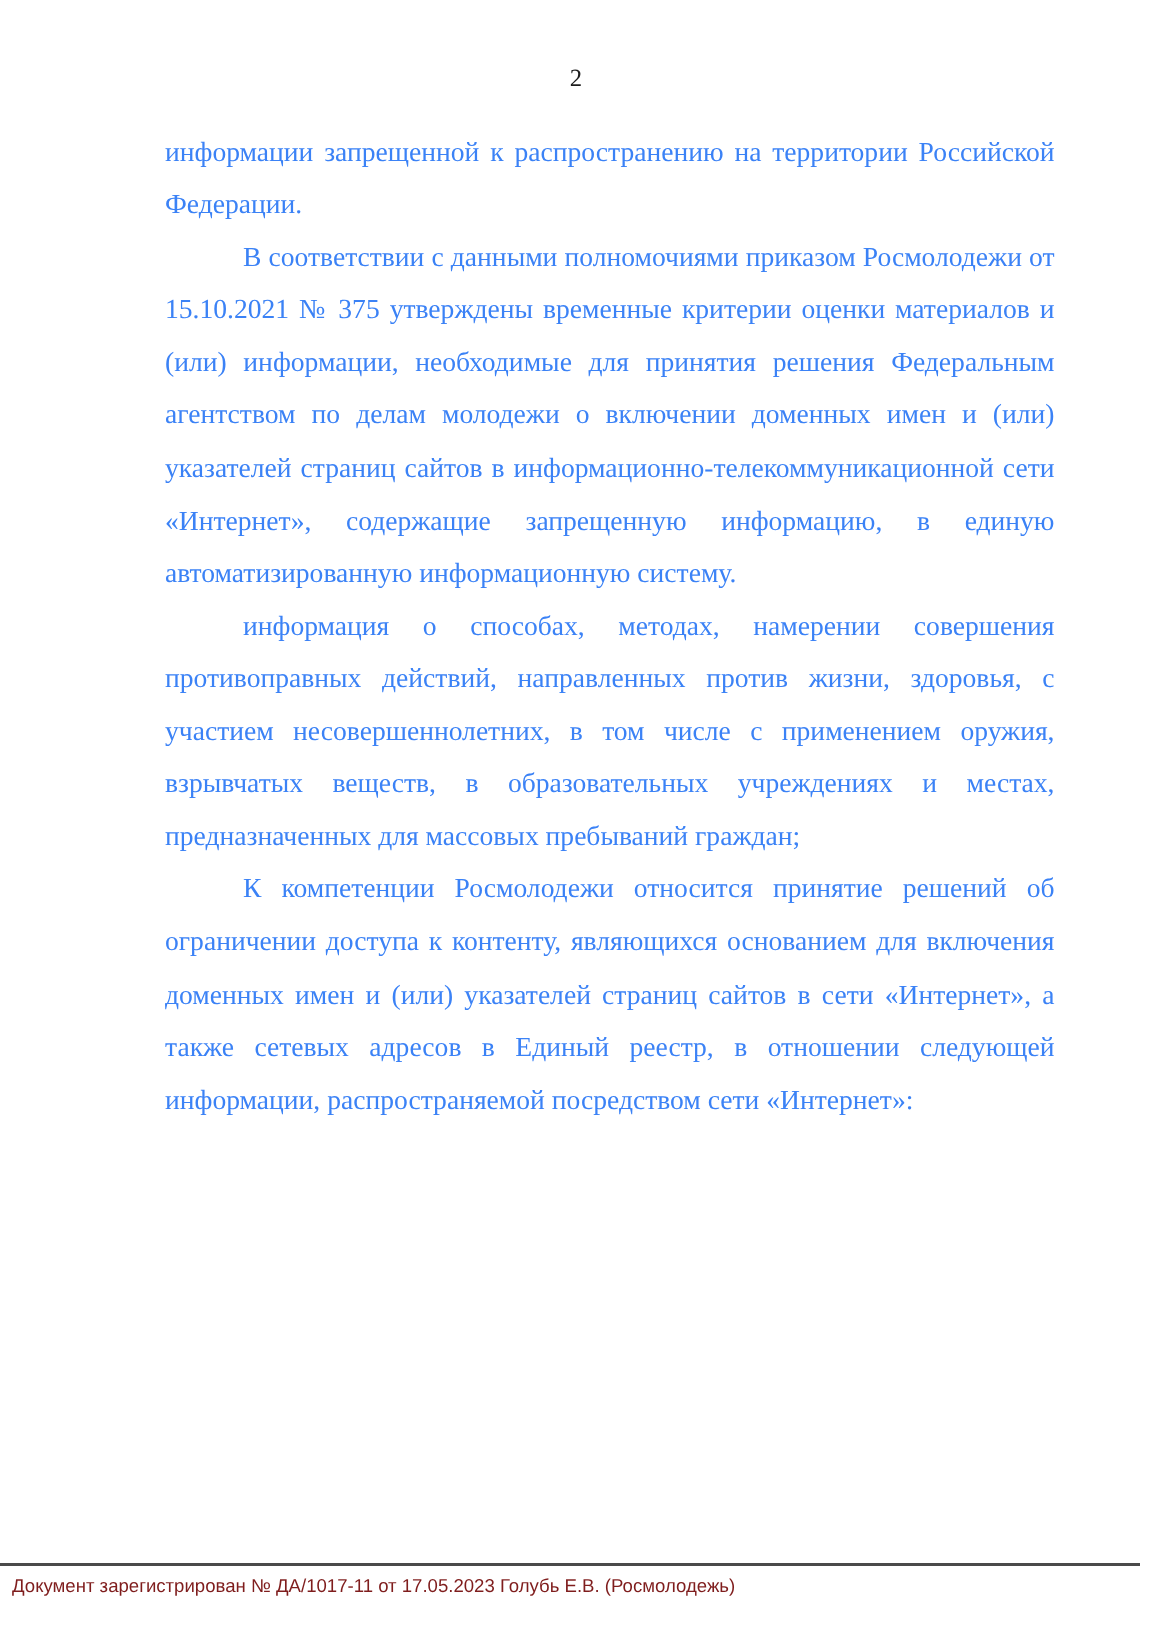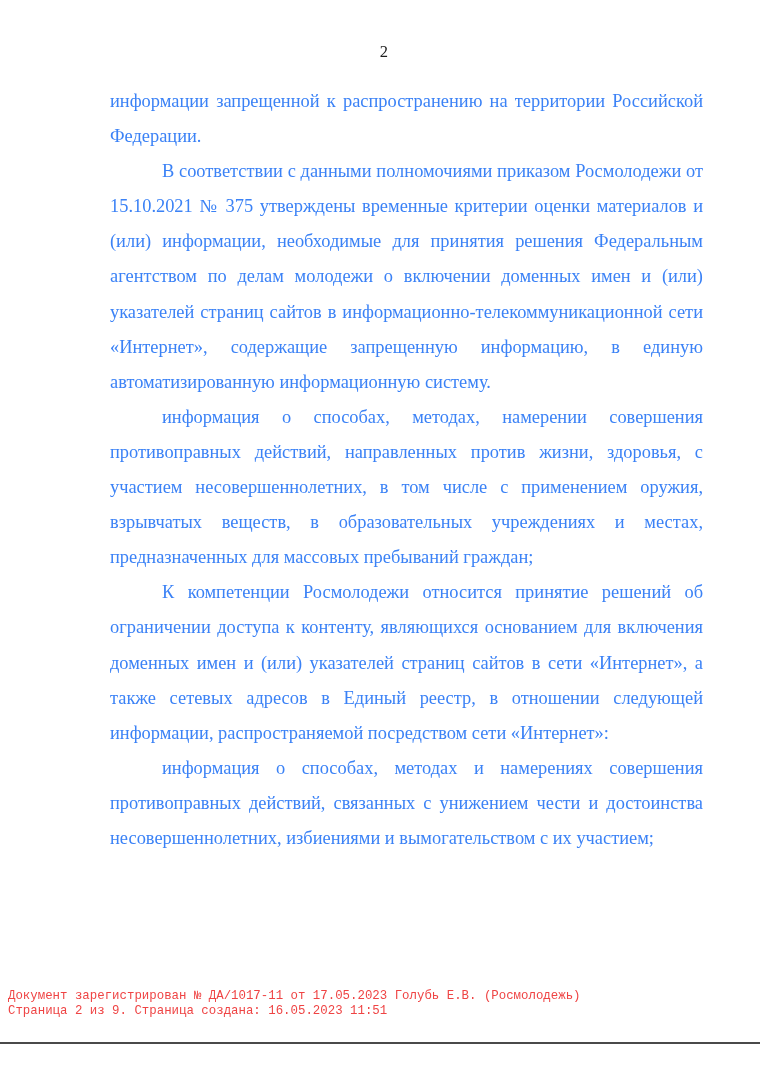--- a/index.html
+++ b/index.html
@@ -65,47 +65,45 @@
     position: absolute;
     left: 0px;
     top: 1042px;
     width: 760px;
     height: 2px;
     background: #4a4a4a;
   }
   .footer-text {
     position: absolute;
     left: 8px;
-    top: 989px;
+    top: 1050px;
     width: 740px;
-    font-family: Liberation Mono, monospace;
+    font-family: Liberation Sans, sans-serif;
     font-size: 12.4px;
     line-height: 15.2px;
-    color: #ef4444;
+    color: #7f1d1d;
     white-space: nowrap;
   }
   .footer-line {
     display: block;
   }
 </style>
 </head>
 <body>
 
 <div class="page">
 
   <div class="page-number">2</div>
 
   <div class="body-text">
     <p class="para">информации запрещенной к распространению на территории Российской Федерации.</p>
     <p class="para indent">В соответствии с данными полномочиями приказом Росмолодежи от 15.10.2021 № 375 утверждены временные критерии оценки материалов и (или) информации, необходимые для принятия решения Федеральным агентством по делам молодежи о включении доменных имен и (или) указателей страниц сайтов в информационно-телекоммуникационной сети «Интернет», содержащие запрещенную информацию, в единую автоматизированную информационную систему.</p>
     <p class="para indent">информация о способах, методах, намерении совершения противоправных действий, направленных против жизни, здоровья, с участием несовершеннолетних, в том числе с применением оружия, взрывчатых веществ, в образовательных учреждениях и местах, предназначенных для массовых пребываний граждан;</p>
     <p class="para indent">К компетенции Росмолодежи относится принятие решений об ограничении доступа к контенту, являющихся основанием для включения доменных имен и (или) указателей страниц сайтов в сети «Интернет», а также сетевых адресов в Единый реестр, в отношении следующей информации, распространяемой посредством сети «Интернет»:</p>
-    <p class="para indent">информация о способах, методах и намерениях совершения противоправных действий, связанных с унижением чести и достоинства несовершеннолетних, избиениями и вымогательством с их участием;</p>
   </div>
 
   <div class="footer-rule"></div>
 
   <div class="footer-text">
     <span class="footer-line">Документ зарегистрирован № ДА/1017-11 от 17.05.2023 Голубь Е.В. (Росмолодежь)</span>
-    <span class="footer-line">Страница 2 из 9. Страница создана: 16.05.2023 11:51</span>
   </div>
 
 </div>
 
 </body></html>

